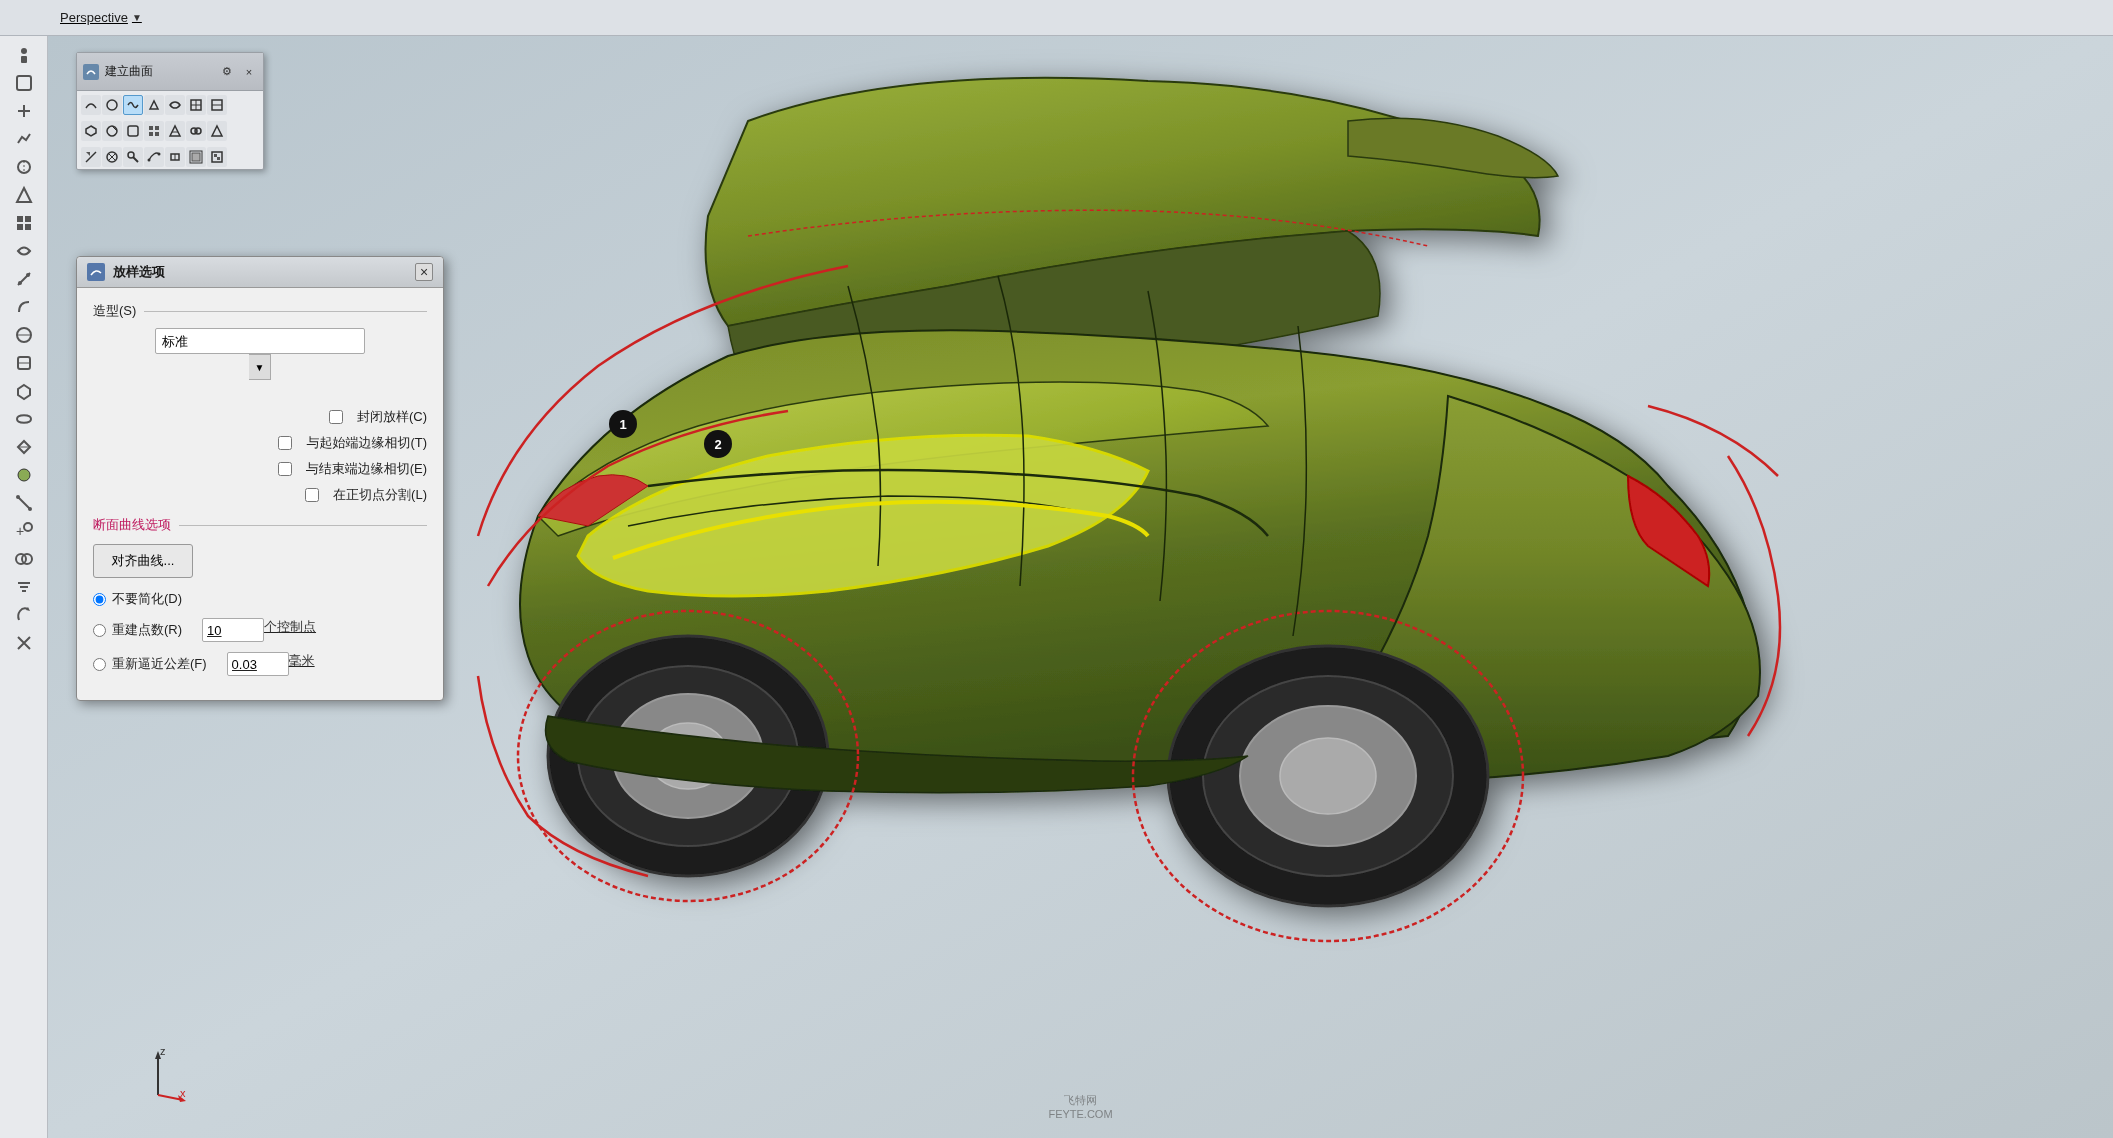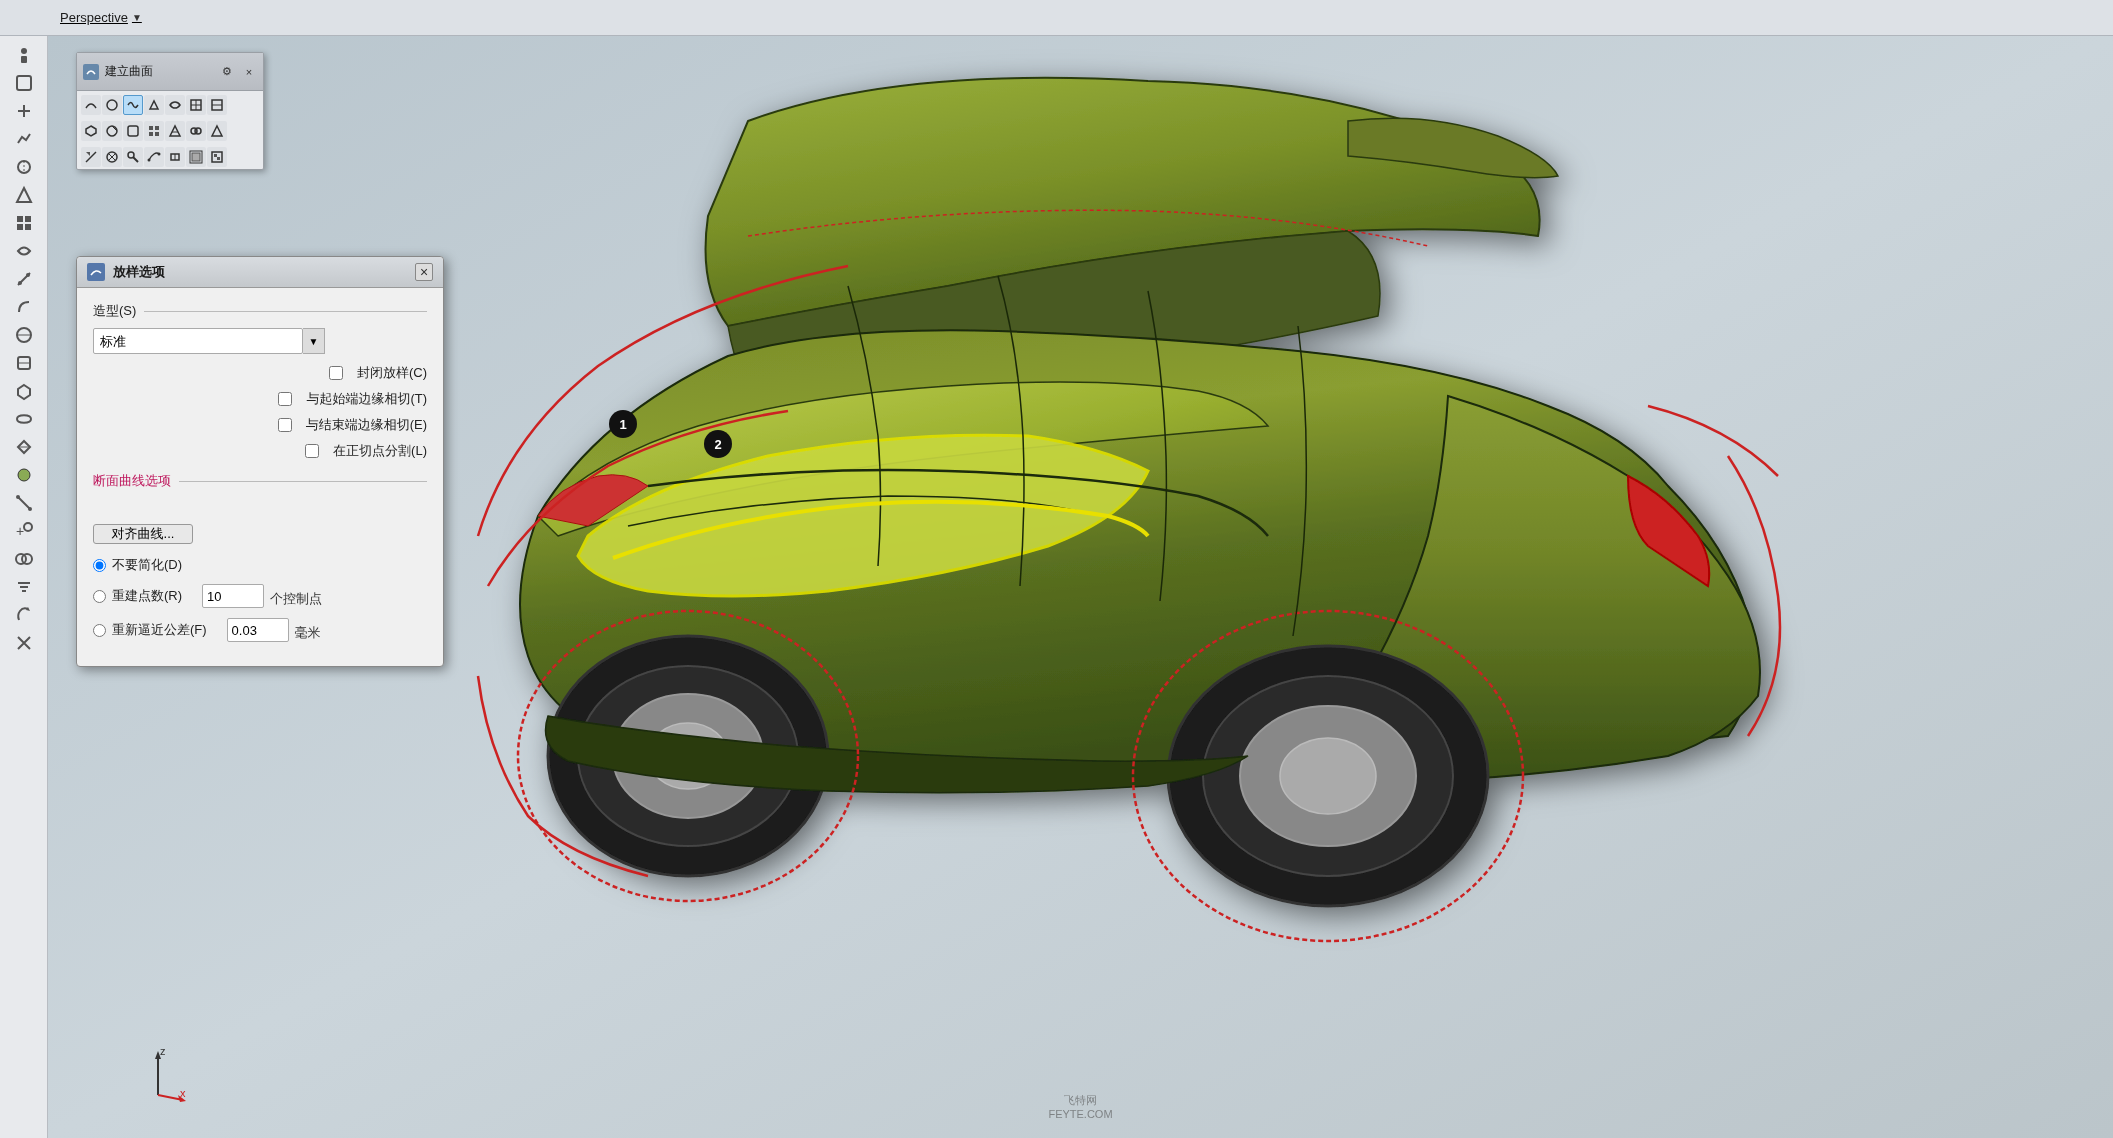--- a/index.html
+++ b/index.html
@@ -210,21 +210,22 @@
       content: '';
       flex: 1;
       height: 1px;
       background: #bbb;
       margin-left: 8px;
     }
 
     .dropdown-row {
       display: flex;
       align-items: center;
-      margin-bottom: 10px;
+      margin-bottom: 28px;
+      flex-direction: column;
     }
 
     .dropdown-select {
       width: 210px;
       height: 26px;
       border: 1px solid #aaa;
       border-radius: 2px;
       background: white;
       font-size: 13px;
       padding: 0 6px;
@@ -268,46 +269,45 @@
     .section-label2::after {
       content: '';
       flex: 1;
       height: 1px;
       background: #bbb;
       margin-left: 8px;
     }
 
     .align-curve-btn {
       width: 100px;
-      height: 20px;
+      height: 34px;
       background: #e8e8e8;
       border: 1px solid #999;
       border-radius: 3px;
       font-size: 13px;
       cursor: pointer;
       margin-bottom: 12px;
-      margin-top: 24px;
     }
 
     .radio-row {
       display: flex;
       align-items: center;
       gap: 6px;
       margin-bottom: 10px;
       font-size: 13px;
       color: #222;
     }
     .radio-row input[type="radio"] {
       cursor: pointer;
     }
 
     .input-with-unit {
       display: flex;
-      align-items: flex-end;
-      gap: 6px;
+      align-items: flex-start;
+      text-decoration: underline;
     }
 
     .num-input {
       width: 62px;
       height: 24px;
       border: 1px solid #aaa;
       border-radius: 2px;
       font-size: 13px;
       padding: 0 4px;
       background: white;

